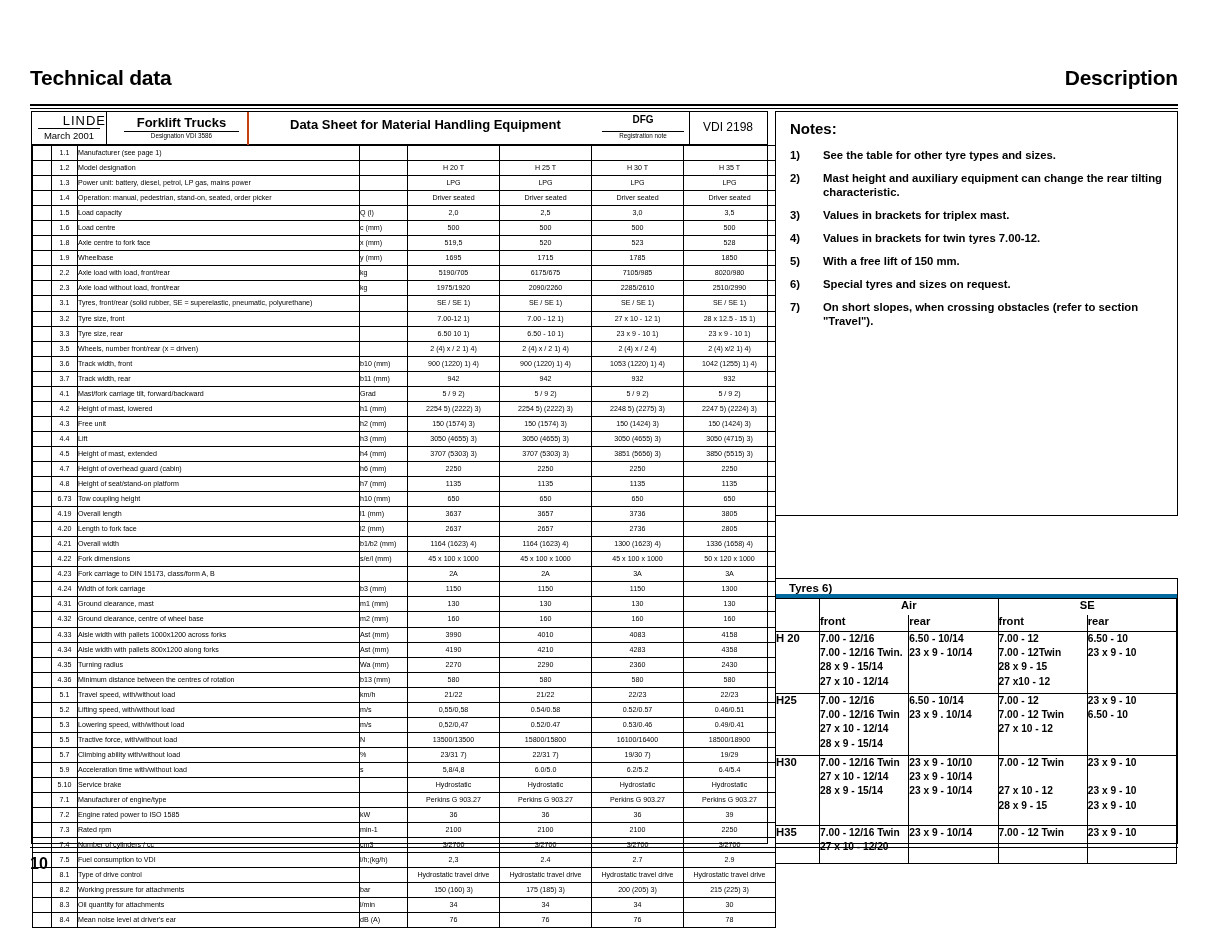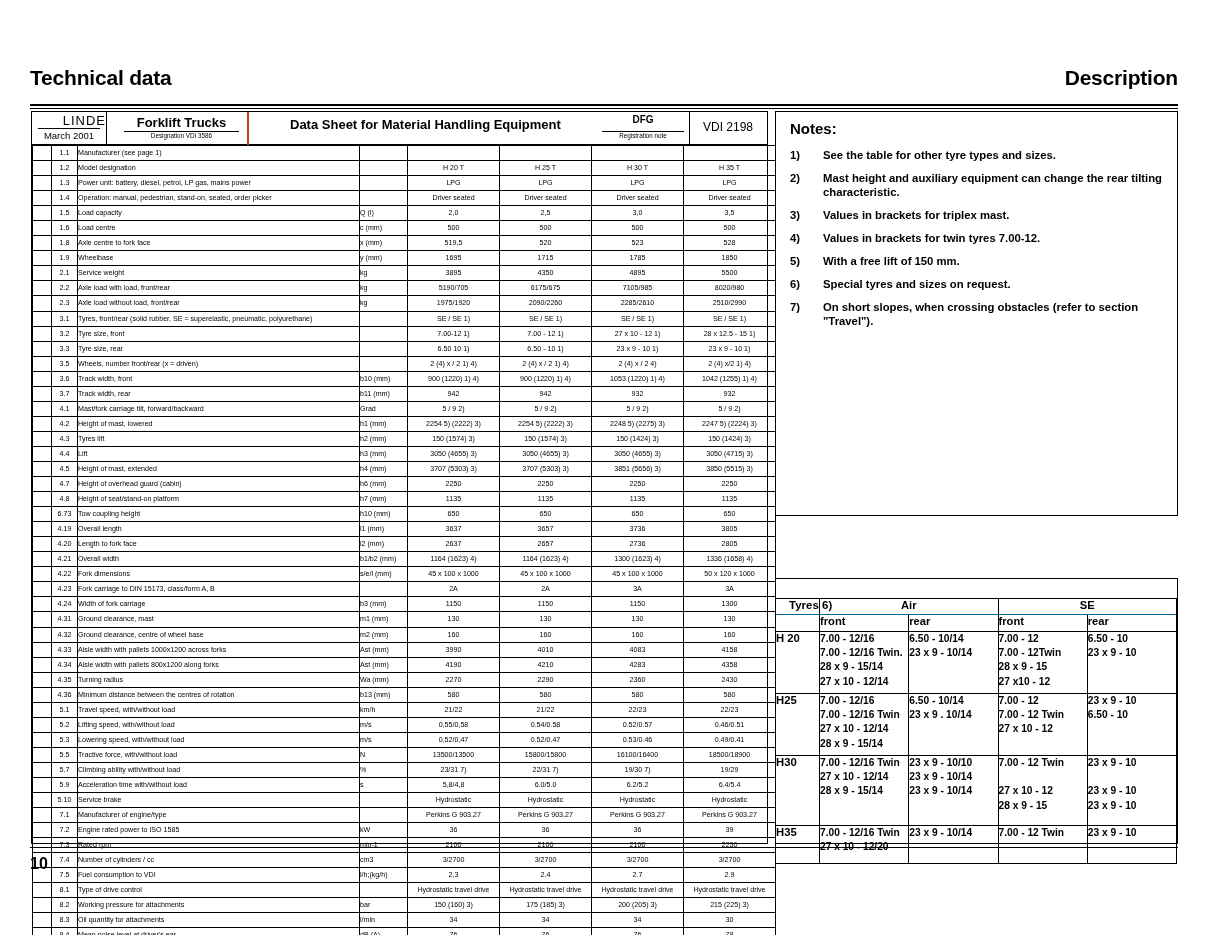--- a/index.html
+++ b/index.html
@@ -74,21 +74,21 @@
   .notes-title{position:absolute;left:14px;top:8px;font-size:15px;font-weight:bold;}
   .notes-list{position:absolute;left:14px;top:36px;right:10px;}
   .note{position:relative;margin-bottom:9px;padding-left:33px;font-size:11.3px;font-weight:bold;line-height:14px;}
   .note .nn{position:absolute;left:0;top:0;}
 
   
   .tyresbox{
     position:absolute;left:775px;top:578px;width:403px;height:266px;
     border:1.4px solid #000;box-sizing:border-box;
   }
-  .tyres-title{position:absolute;left:0;top:17px;width:100%;height:19px;border-bottom:1px solid #0369a1;box-sizing:border-box;}
+  .tyres-title{position:absolute;left:0;top:0;width:100%;height:19px;border-bottom:4px solid #0369a1;box-sizing:border-box;}
   .tyres-title span{position:absolute;left:13px;top:3px;font-size:11.5px;font-weight:bold;}
   table.tyres{
     position:absolute;left:0;top:19px;width:100%;
     border-collapse:collapse;table-layout:fixed;
     font-size:10.2px;font-weight:bold;
   }
   table.tyres td,table.tyres th{
     border:0.9px solid #000;padding:0;vertical-align:top;
   }
   table.tyres th{font-size:11.2px;font-weight:bold;height:16px;}
@@ -215,30 +215,20 @@
           <tr>
             <td class="grp"></td>
             <td class="num">1.9</td>
             <td class="desc">Wheelbase</td>
             <td class="unit">y (mm)</td>
             <td class="val">1695</td>
             <td class="val">1715</td>
             <td class="val">1785</td>
             <td class="val">1850</td>
           </tr>
-          <tr class="sectop">
-            <td class="grp"></td>
-            <td class="num">2.1</td>
-            <td class="desc">Service weight</td>
-            <td class="unit">kg</td>
-            <td class="val">3895</td>
-            <td class="val">4350</td>
-            <td class="val">4895</td>
-            <td class="val">5500</td>
-          </tr>
           <tr>
             <td class="grp"></td>
             <td class="num">2.2</td>
             <td class="desc">Axle load with load, front/rear</td>
             <td class="unit">kg</td>
             <td class="val">5190/705</td>
             <td class="val">6175/675</td>
             <td class="val">7105/985</td>
             <td class="val">8020/980</td>
           </tr>
@@ -328,21 +318,21 @@
             <td class="desc">Height of mast, lowered</td>
             <td class="unit">h1 (mm)</td>
             <td class="val">2254  5) (2222)  3)</td>
             <td class="val">2254  5) (2222)  3)</td>
             <td class="val">2248   5) (2275)   3)</td>
             <td class="val">2247   5) (2224)   3)</td>
           </tr>
           <tr>
             <td class="grp"></td>
             <td class="num">4.3</td>
-            <td class="desc">Tyres lift</td>
+            <td class="desc">Free unit</td>
             <td class="unit">h2 (mm)</td>
             <td class="val">150 (1574)   3)</td>
             <td class="val">150 (1574)   3)</td>
             <td class="val">150 (1424)   3)</td>
             <td class="val">150 (1424)   3)</td>
           </tr>
           <tr>
             <td class="grp"></td>
             <td class="num">4.4</td>
             <td class="desc">Lift</td>

